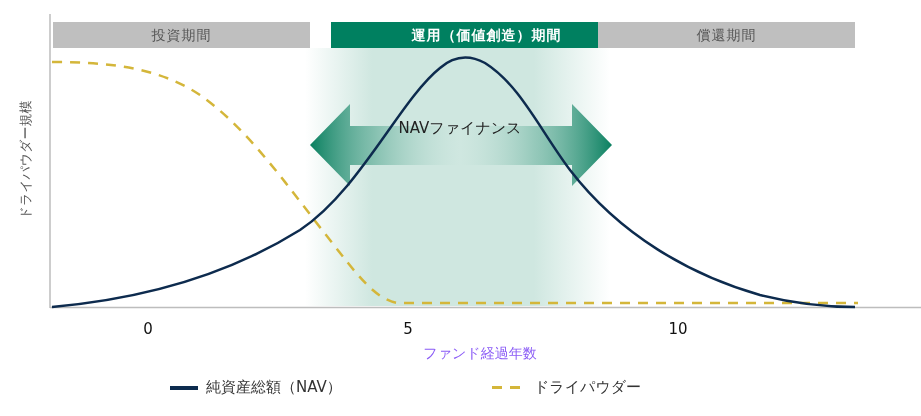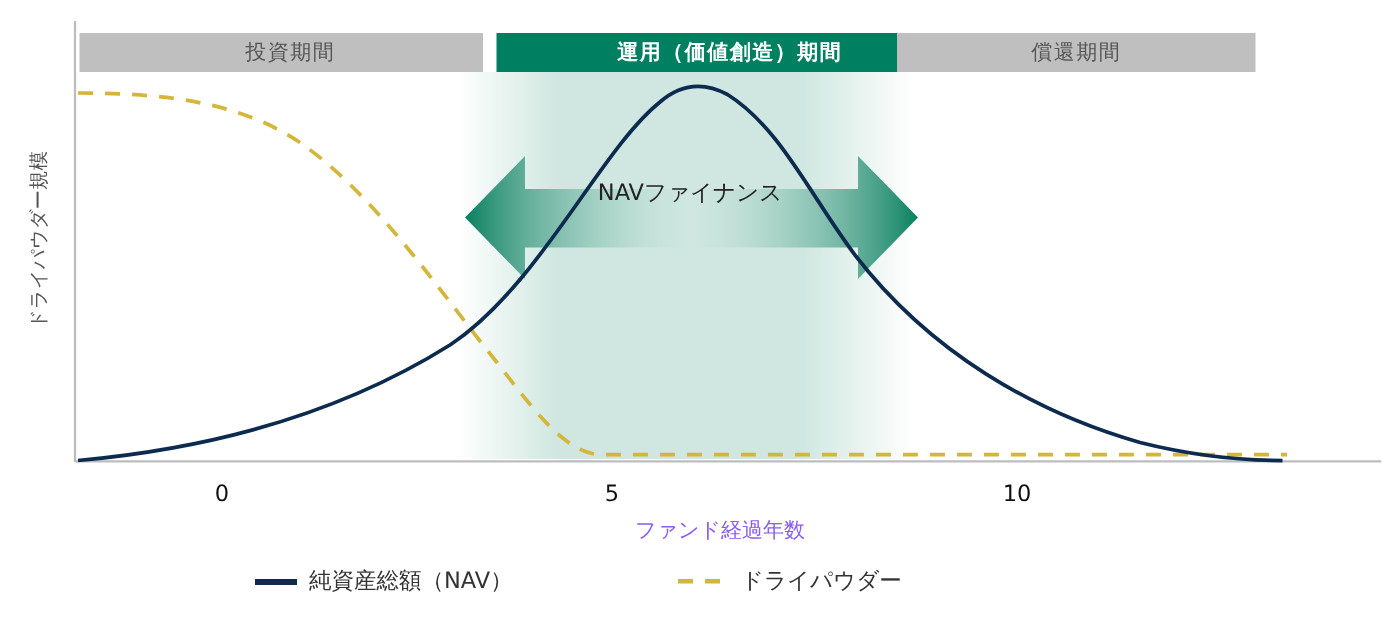--- a/index.html
+++ b/index.html
@@ -50,34 +50,34 @@
   <g>
     <polygon points="310,145 350,104 350,126 460,126 460,165 350,165 350,186" fill="url(#arrowL)"></polygon>
     <polygon points="612,145 572,104 572,126 460,126 460,165 572,165 572,186" fill="url(#arrowR)"></polygon>
   </g>
 
   <path fill="none" stroke="#d4b63a" stroke-width="2.5" stroke-dasharray="10,8" d="M52,62 C110,62 160,68 200,95 C250,130 290,190 330,240 C355,272 375,300 398,303 L858,303"></path>
 
   <path fill="none" stroke="#0d2b4e" stroke-width="2.5" d="M52,307 C130,300 220,280 300,230 C360,190 400,100 440,68 C455,55 470,55 485,63 C520,85 540,130 570,170 C620,235 690,275 760,295 C800,305 830,307 855,307"></path>
 </svg>
 
-<div class="phase" style="left:53px;width:257px;padding-left:12px;">投資期間</div>
+<div class="phase" style="left:53px;width:257px;">投資期間</div>
 <div class="phase active" style="left:331px;width:257px;">運用（価値創造）期間</div>
-<div class="phase" style="left:598px;width:239px;">償還期間</div>
+<div class="phase" style="left:598px;width:257px;">償還期間</div>
 
 <div class="navlabel">NAVファイナンス</div>
 
 <div class="ylabel">ドライパウダー規模</div>
 
 <div class="tick" style="left:148px;">0</div>
 <div class="tick" style="left:408px;">5</div>
 <div class="tick" style="left:678px;">10</div>
 
 <div class="xlabel">ファンド経過年数</div>
 
 <div class="legend" style="left:170px;justify-content:center;">
   <span class="sw-solid"></span>
   <span>純資産総額（NAV）</span>
 </div>
-<div class="legend" style="left:452px;">
+<div class="legend" style="left:492px;">
   <span class="sw-dash"></span>
   <span>ドライパウダー</span>
 </div>
 
 </body></html>

